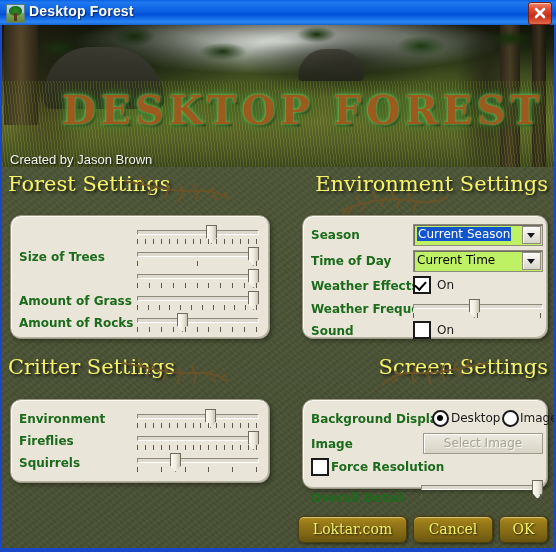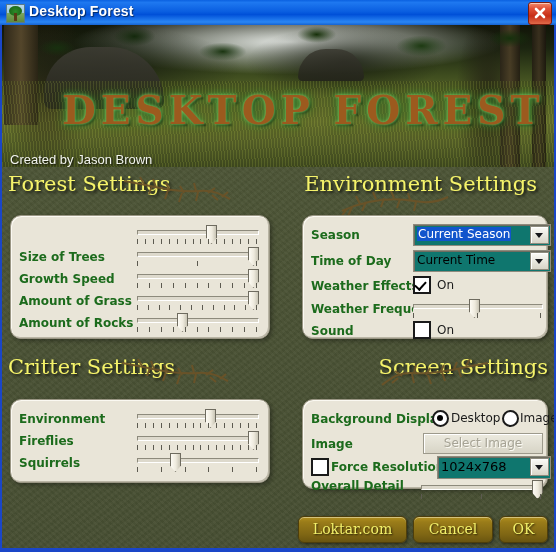--- a/index.html
+++ b/index.html
@@ -108,22 +108,22 @@
     background:#ddd9cc;border-top:1px solid #8d8a7c;border-left:1px solid #8d8a7c;
     border-bottom:1px solid #ffffff;border-right:1px solid #ffffff;}
   .sld .thumb{position:absolute;top:-1px;width:9px;height:17px;
     background:linear-gradient(to right,#fdfbf4 0%,#eeeadd 55%,#c9c5b5 100%);
     border:1px solid #6e6b5f;
     clip-path:polygon(0 0,100% 0,100% 66%,50% 100%,0 66%);}
   .sld .ticks{position:absolute;left:0;top:13px;width:100%;height:6px;}
   .sld .ticks i{position:absolute;top:0;width:1px;height:5px;background:#5c5a50;}
 
   
-  .combo{position:absolute;height:20px;background:#0f766e;
-    border:1px solid #8e8b7d;box-shadow:inset 1px 1px 0 #6f6d61;padding-left:8px;}
+  .combo{position:absolute;height:20px;background:#bef264;
+    border:1px solid #8e8b7d;box-shadow:inset 1px 1px 0 #6f6d61;}
   .combo .txt{position:absolute;left:3px;top:2px;font-size:12px;color:#000;
     font-family:"DejaVu Sans", sans-serif;white-space:nowrap;}
   .combo .txt.sel{background:#1155cc;color:#fff;padding:0 1px;}
   .combo .caret{position:absolute;right:1px;top:1px;width:17px;height:16px;
     background:linear-gradient(to bottom,#fbfbf7,#d8d5c8);
     border:1px solid #8e8b7d;box-shadow:inset 1px 1px 0 #ffffff;}
   .combo .caret:after{content:"";position:absolute;left:4px;top:6px;
     border-left:4px solid transparent;border-right:4px solid transparent;
     border-top:5px solid #16161a;}
 
@@ -229,21 +229,20 @@
         <div class="lbl" style="left: 8px; top: 34px;">Size of Trees</div>
         <div class="sld" style="left: 126px; top: 32px; width: 120px;">
           <div class="track"></div>
           <div class="thumb" style="left: 111px;"></div>
           <div class="ticks">
             <i style="left: 0px;"></i>
             <i style="left: 60px;"></i>
             <i style="left: 119px;"></i>
           </div>
         </div>
-        <div class="lbl" style="left: 8px; top: 56px;">Growth Speed</div>
         <div class="sld" style="left: 126px; top: 54px; width: 120px;">
           <div class="track"></div>
           <div class="thumb" style="left: 111px;"></div>
           <div class="ticks">
             <i style="left: 0px;"></i>
             <i style="left: 12px;"></i>
             <i style="left: 24px;"></i>
             <i style="left: 36px;"></i>
             <i style="left: 48px;"></i>
             <i style="left: 60px;"></i>
@@ -286,21 +285,21 @@
             <i style="left: 60px;"></i>
             <i style="left: 71px;"></i>
             <i style="left: 83px;"></i>
             <i style="left: 95px;"></i>
             <i style="left: 107px;"></i>
             <i style="left: 119px;"></i>
           </div>
         </div>
       </div>
 
-    <div class="heading" style="right:17px;top:5px;">Environment Settings</div>
+    <div class="heading" style="right:6px;top:5px;">Environment Settings</div>
     <svg class="branch" style="left:338px;top:24px;" width="110" height="30" viewBox="0 0 110 30">
       <g stroke="#6b5328" fill="none" stroke-width="2" opacity=".95">
         <path d="M2 20 C24 10, 50 6, 74 10 C90 13, 100 10, 108 6"></path>
         <path d="M20 13 L16 5 M36 8 L33 1 M54 7 L51 0 M70 9 L68 2"></path>
         <path d="M26 11 L22 20 M44 7 L41 16 M60 8 L57 17 M76 11 L74 20"></path>
         <path d="M6 19 L1 26 M12 16 L8 25"></path>
       </g>
     </svg>
     <div class="panel" id="env-panel" style="left:300px;top:48px;width:244px;height:122px;">
         <div class="lbl" style="left: 8px; top: 12px;">Season</div>
@@ -414,25 +413,21 @@
     <div class="panel" id="screen-panel" style="left:300px;top:232px;width:244px;height:88px;">
         <div class="lbl" style="left: 8px; top: 12px;">Background Display</div>
         <div class="radio on" style="left: 129px; top: 10px;"></div>
         <div class="onlbl" style="left: 148px; top: 11px;">Desktop</div>
         <div class="radio" style="left: 199px; top: 10px;"></div>
         <div class="onlbl" style="left: 217px; top: 11px;">Image</div>
         <div class="lbl" style="left: 8px; top: 37px;">Image</div>
         <div class="btn-dis" style="left: 120px; top: 33px; width: 118px;">Select Image</div>
         <div class="cbox" style="left: 8px; top: 58px;"></div>
         <div class="lbl" style="left: 28px; top: 60px;">Force Resolution</div>
-        <div class="combo" style="left: 134px; top: 56px; width: 104px; height: 21px;">
-          <span class="txt" style="font-size: 13px;">1024x768</span>
-          <span class="caret"></span>
-        </div>
-        <div class="lbl" style="left: 8px; top: 79px;">Overall Detail</div>
+        <div class="lbl" style="left: 8px; top: 91px;">Overall Detail</div>
         <div class="sld" style="left: 118px; top: 81px; width: 120px;">
           <div class="track"></div>
           <div class="thumb" style="left: 111px;"></div>
           <div class="ticks">
             <i style="left: 0px;"></i>
             <i style="left: 60px;"></i>
             <i style="left: 119px;"></i>
           </div>
         </div>
       </div>

